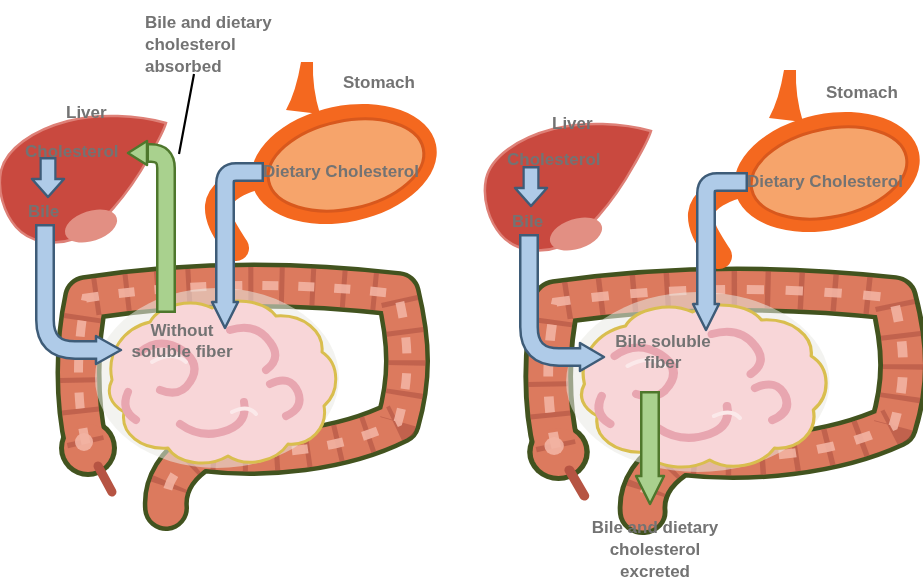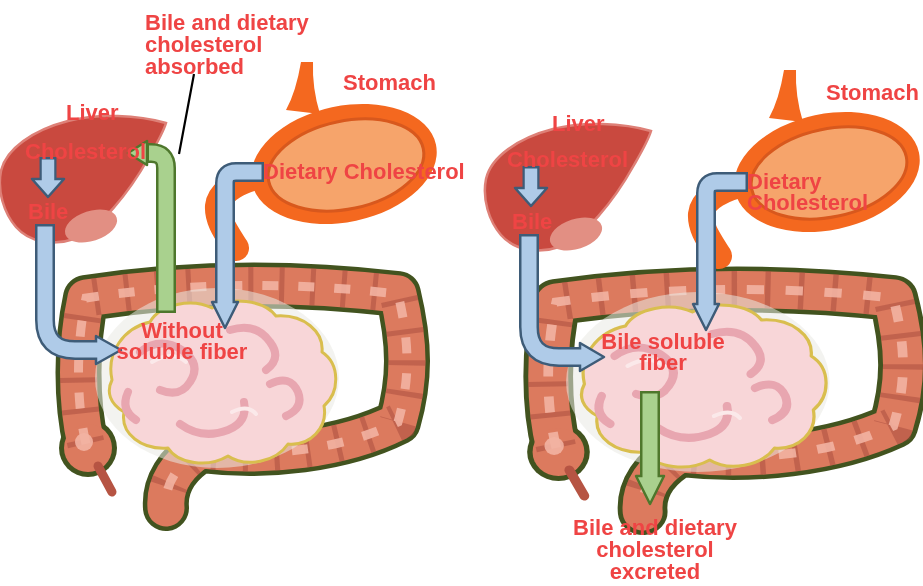--- a/index.html
+++ b/index.html
@@ -1,19 +1,19 @@
 <!DOCTYPE html>
 <html><head>
 <meta charset="utf-8">
 <style>
   html,body{margin:0;padding:0;background:#fff;}
   .canvas{position:relative;width:923px;height:586px;background:#fff;overflow:hidden;
           font-family:"Liberation Sans",sans-serif;}
   .canvas svg{position:absolute;left:0;top:0;}
-  .label{position:absolute;font-weight:bold;font-size:22px;line-height:21px;color:#ef4444;
+  .label{position:absolute;font-weight:bold;font-size:17px;line-height:21px;color:#737373;
          white-space:pre-line;}
   .note{line-height:22px;}
   .center{text-align:center;}
   
   .ab{fill:none;stroke:#3E5C78;stroke-width:20;}
   .af{fill:none;stroke:#AFCBE8;stroke-width:15;}
   .ah{fill:#AFCBE8;stroke:#3E5C78;stroke-width:2.5;stroke-linejoin:round;}
   .ab-s{fill:none;stroke:#3E5C78;stroke-width:17;}
   .af-s{fill:none;stroke:#AFCBE8;stroke-width:12.5;}
   .gb{fill:none;stroke:#4E772C;stroke-width:20;}

